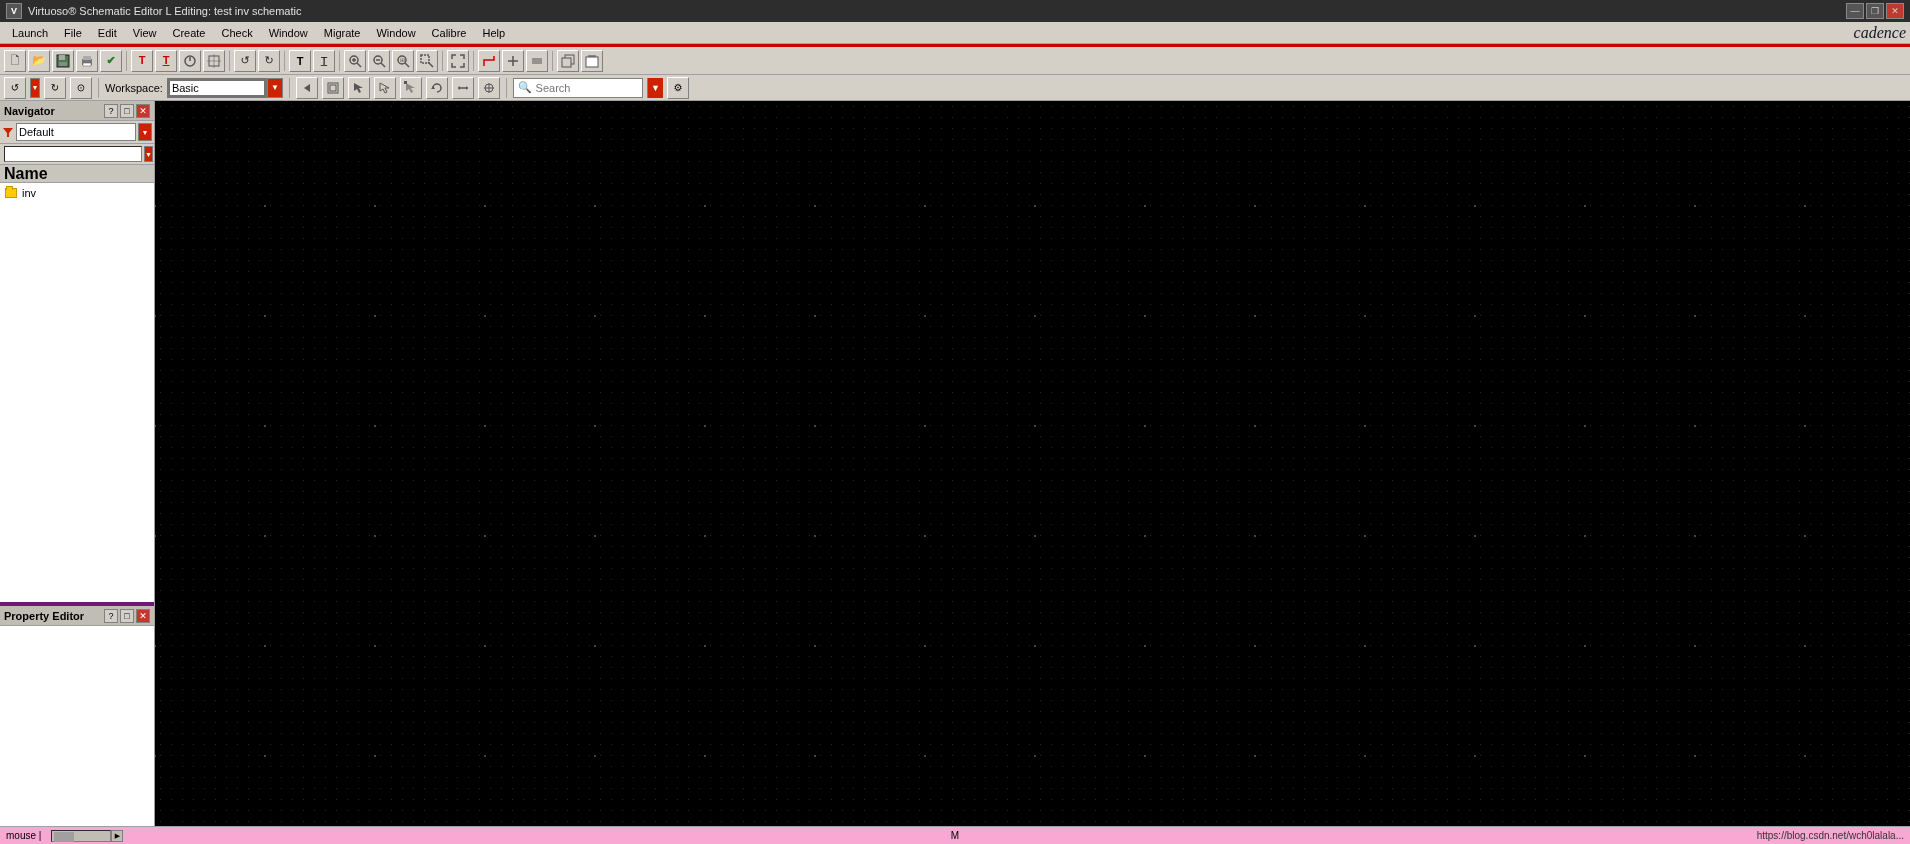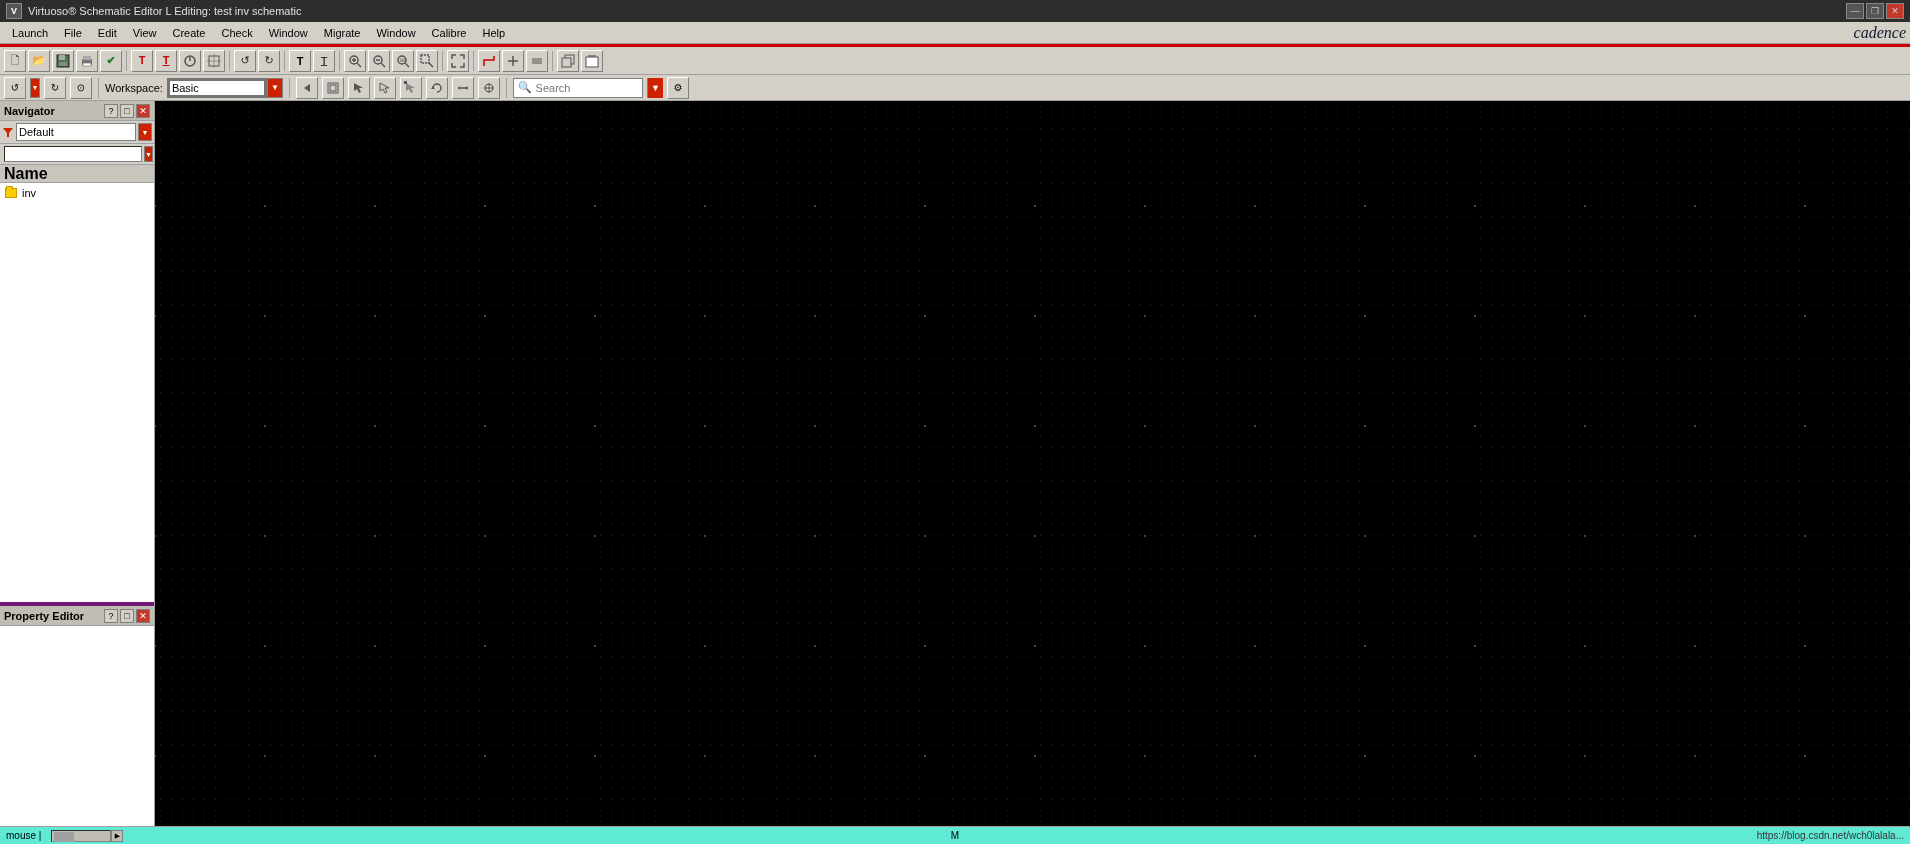--- a/index.html
+++ b/index.html
@@ -344,21 +344,21 @@
       position: absolute;
       top: 0; left: 0;
       width: 100%; height: 100%;
       background-image: radial-gradient(circle, #2a2a2a 0.5px, transparent 0.5px);
       background-size: 11px 11px;
     }
 
     
     #status-bar {
       height: 18px;
-      background: #5eead4;
+      background: #f9a8d4;
       border-top: 1px solid #a0a0a0;
       display: flex;
       align-items: center;
       padding: 0 6px;
       gap: 10px;
       font-size: 10px;
       color: #000;
     }
     #status-bar-left {
       display: flex; align-items: center; gap: 4px;

